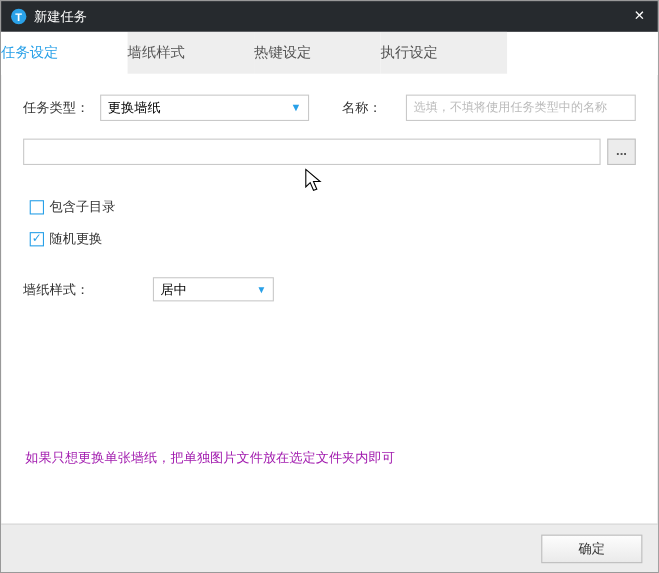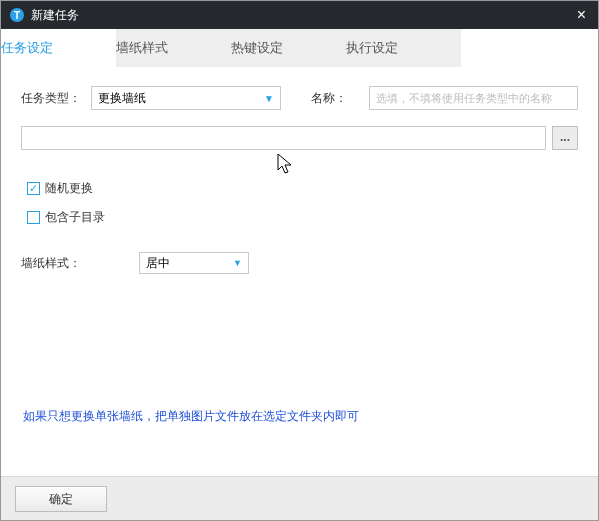--- a/index.html
+++ b/index.html
@@ -23,22 +23,22 @@
   .name-input::placeholder { color: #bbb; }
   .folder-label { width: 130px; }
   .folder-input { flex: 1; height: 24px; border: 1px solid #c9c9c9; background: #fff; }
   .browse-btn { width: 26px; height: 24px; border: 1px solid #c0c0c0; background: #ececec; margin-left: 6px; text-align: center; line-height: 20px; cursor: pointer; font-weight: bold; color: #555; }
   .checkbox-row { margin-left: 6px; margin-bottom: 12px; display: flex; align-items: center; }
   .cb { width: 13px; height: 13px; border: 1px solid #28a0e8; margin-right: 5px; display: inline-flex; align-items: center; justify-content: center; cursor: pointer; background: #fff; }
   .cb.checked::after { content: "✓"; color: #28a0e8; font-size: 11px; line-height: 1; }
   .style-label { width: 118px; }
   .select-style { width: 110px; height: 22px; border: 1px solid #c9c9c9; background: #fff; display: flex; align-items: center; justify-content: space-between; padding: 0 6px; cursor: pointer; }
   .select-style .caret { color: #28a0e8; font-size: 9px; }
-  .hint { position: absolute; left: 22px; top: 340px; color: #1d4ed8; font-size: 12px; }
-  .footer { height: 44px; background: #ececec; border-top: 1px solid #d8d8d8; display: flex; align-items: center; padding: 0 14px; gap: 22px; }
+  .hint { position: absolute; left: 22px; top: 340px; color: #a21caf; font-size: 12px; }
+  .footer { height: 44px; background: #ececec; border-top: 1px solid #d8d8d8; display: flex; justify-content: flex-end; align-items: center; padding: 0 14px; gap: 22px; }
   .btn { width: 92px; height: 26px; border: 1px solid #bdbdbd; background: linear-gradient(#fdfdfd,#eaeaea); cursor: pointer; font-size: 12px; color: #333; text-align: center; line-height: 24px; }
   .cursor { position: absolute; left: 276px; top: 85px; pointer-events: none; }
 </style>
 </head>
 <body>
 
 <div class="window">
 
   <div class="titlebar">
     <span class="logo">
@@ -71,27 +71,27 @@
     </div>
 
     <div class="row">
       <input class="folder-input" type="text" value="" style="">
       <div class="browse-btn">...</div>
     </div>
 
     <div style="height:14px"></div>
 
     <div class="checkbox-row">
-      <span class="cb checked"></span>
-      <span class="label">随机更换</span>
+      <span class="cb"></span>
+      <span class="label">包含子目录</span>
     </div>
 
     <div class="checkbox-row">
-      <span class="cb"></span>
-      <span class="label">包含子目录</span>
+      <span class="cb checked"></span>
+      <span class="label">随机更换</span>
     </div>
 
     <div style="height:14px"></div>
 
     <div class="row">
       <span class="label style-label">墙纸样式：</span>
       <div class="select-style">
         <span>居中</span>
         <span class="caret">▼</span>
       </div>

